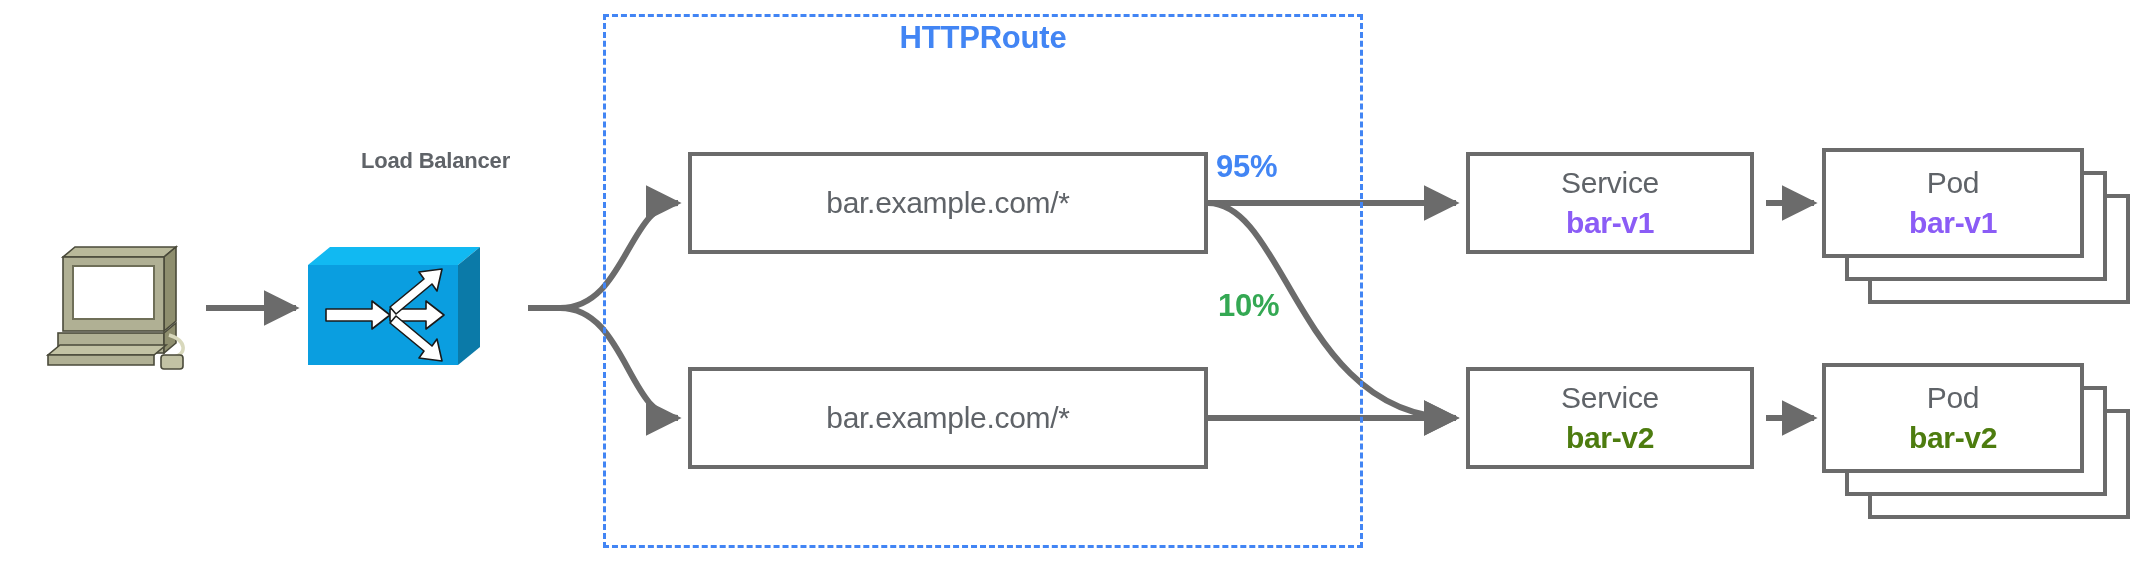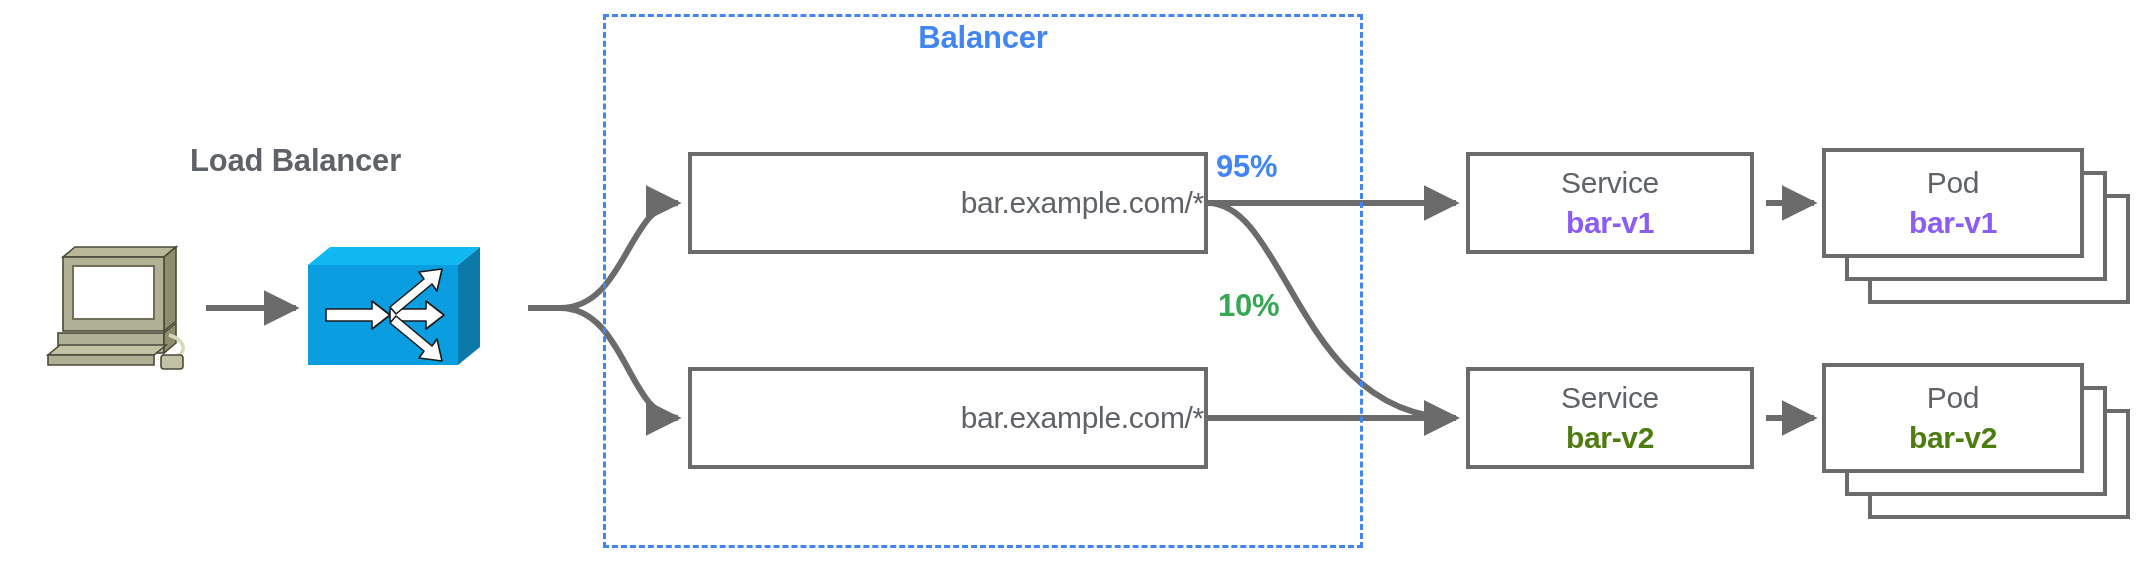--- a/index.html
+++ b/index.html
@@ -63,21 +63,21 @@
     line-height: 40px;
     letter-spacing: -0.3px;
   }
   .node .line2 {
     font-weight: bold;
   }
   .accent-blue { color: #8b5cf6; }
   .accent-green { color: #4d7c0f; }
 
   
-  .match-box { left: 688px; width: 520px; align-items: flex-end; }
+  .match-box { left: 688px; width: 520px; }
   #match-top    { top: 152px; height: 102px; }
   #match-bottom { top: 367px; height: 102px; }
 
   
   .service-box { left: 1466px; width: 288px; text-align: center; }
   #svc-v1 { top: 152px; height: 102px; }
   #svc-v2 { top: 367px; height: 102px; }
 
   
   .pod-stack {
@@ -120,24 +120,24 @@
   }
   #pct-90 { left: 1216px; top: 149px; color: #4285F4; }
   #pct-10 { left: 1218px; top: 288px; color: #34A853; }
 
   
   #lb-label {
     position: absolute;
     left: 190px;
     top: 143px;
     width: 320px;
-    text-align: left;
+    text-align: right;
     color: #5f6368;
     font-weight: bold;
-    font-size: 31px;
+    font-size: 22px;
     line-height: 36px;
     letter-spacing: -0.2px;
   }
 
   
   #client-icon {
     position: absolute;
     left: 36px;
     top: 243px;
     width: 160px;
@@ -224,21 +224,21 @@
 
         <polygon points="88,80 122,108 117,115 140,118 135,96 130,103 94,73"></polygon>
       </g>
     </svg>
   </div>
 
   <div id="lb-label">Load Balancer</div>
 
   <div class="route-group"></div>
   <div class="route-group-title">
-    <div>Balancer</div>
+    <div>HTTPRoute</div>
   </div>
 
   <div class="node match-box" id="match-top">
     <div>bar.example.com/*</div>
   </div>
 
   <div class="node match-box" id="match-bottom">
     <div>bar.example.com/*</div>
   </div>
 

